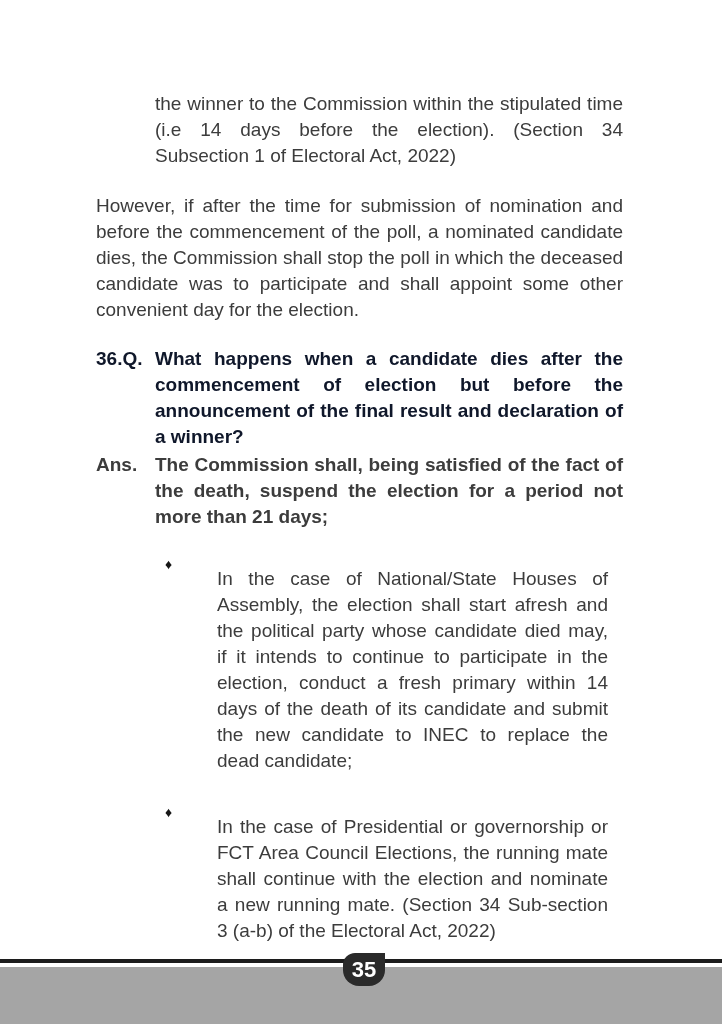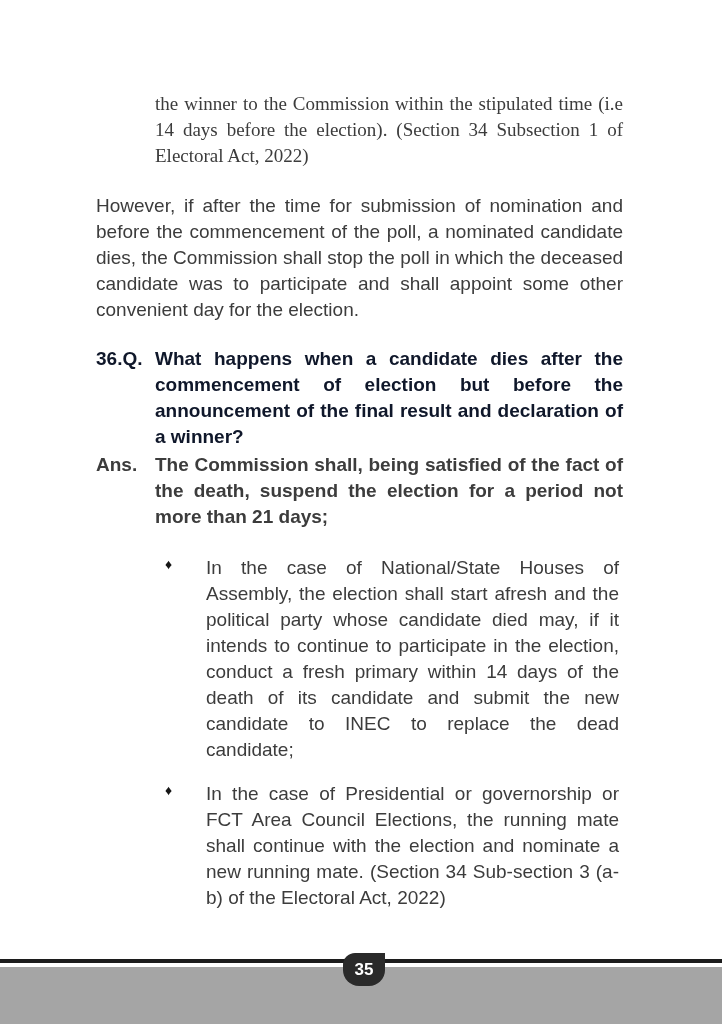--- a/index.html
+++ b/index.html
@@ -20,38 +20,38 @@
     position: absolute;
     left: 96px;
     top: 91px;
     width: 527px;
     font-size: 19px;
     line-height: 26px;
     color: #3c3c3c;
     text-align: justify;
   }
   .para { margin: 0; }
-  .para.indented { margin-left: 59px; font-family: Liberation Serif, serif; }
+  .para.indented { margin-left: 59px; }
   .para.body-para { margin-top: 24px; }
   .qa-row { display: flex; }
   .qa-row.question { margin-top: 23px; }
   .qa-row.answer { margin-top: 2px; font-weight: bold; }
   .qa-label { flex: 0 0 59px; }
   .qa-text { margin: 0; flex: 1; text-align: justify; }
   .bold { font-weight: bold; color: #0f172a; }
   .bullet-list { margin-top: 21px; margin-left: 69px; }
   .bullet-item { display: flex; }
   .bullet-item + .bullet-item { margin-top: 10px; }
   .bullet-marker {
     flex: 0 0 37px;
     font-size: 14px;
     line-height: 26px;
     color: #161616;
   }
-  .bullet-text { margin: 4px; flex: 1; text-align: justify; }
+  .bullet-text { margin: 15px; flex: 1; text-align: justify; }
   .footer-line {
     position: absolute;
     left: 0;
     top: 959px;
     width: 100%;
     height: 4px;
     background: #1c1c1c;
     z-index: 1;
   }
   .footer-bar {
@@ -67,21 +67,21 @@
     left: 343px;
     top: 953px;
     width: 42px;
     height: 33px;
     background: #2a2a2a;
     border-radius: 12px 0 16px 16px;
     color: #ffffff;
     display: flex;
     align-items: center;
     justify-content: center;
-    font-size: 17px;
+    font-size: 22px;
     font-weight: bold;
     z-index: 2;
   }
 </style>
 </head>
 <body>
 
 <div class="page">
 
   <main class="content">

